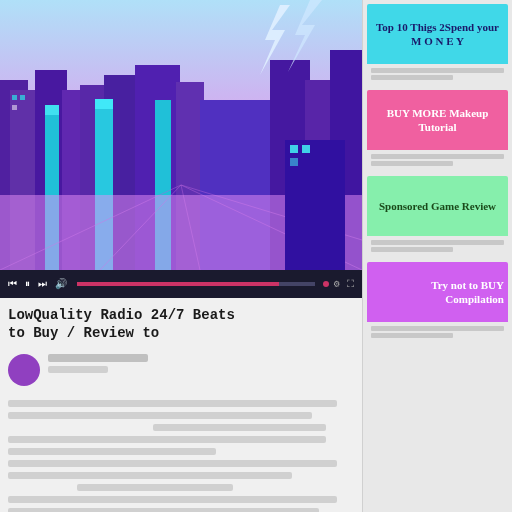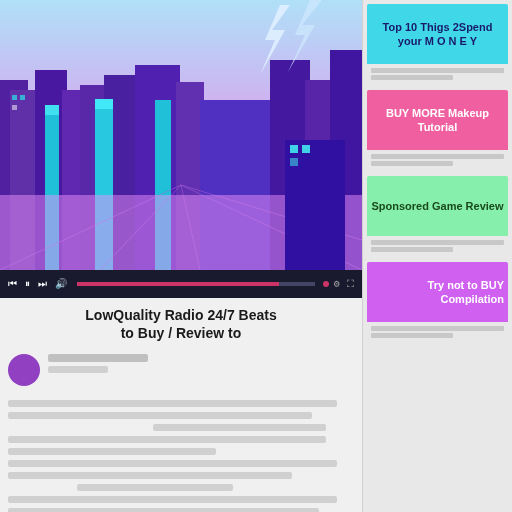--- a/index.html
+++ b/index.html
@@ -85,23 +85,22 @@
       border-radius: 50%;
       background: #cc3366;
     }
 
     
     .video-title {
       padding: 8px 8px 4px 8px;
       font-size: 14px;
       font-weight: bold;
       color: #1a1a1a;
-      font-family: Liberation Sans, sans-serif;
+      font-family: Liberation Mono, monospace;
       line-height: 1.3;
-      text-align: center;
     }
 
     
     .channel-info {
       display: flex;
       align-items: flex-start;
       padding: 8px 8px;
       gap: 8px;
     }
 
@@ -160,21 +159,21 @@
       border-radius: 2px;
       overflow: hidden;
     }
 
     .card-thumb {
       width: 100%;
       height: 60px;
       display: flex;
       align-items: center;
       justify-content: center;
-      font-family: Liberation Sans, sans-serif;
+      font-family: Liberation Serif, serif;
       font-size: 11px;
       font-weight: bold;
       text-align: center;
       line-height: 1.3;
       padding: 4px;
       cursor: pointer;
     }
 
     .card-thumb.cyan { background: #40d8e8; color: #1a1a6a; }
     .card-thumb.pink { background: #f060a0; color: #ffffff; text-align: center; }

